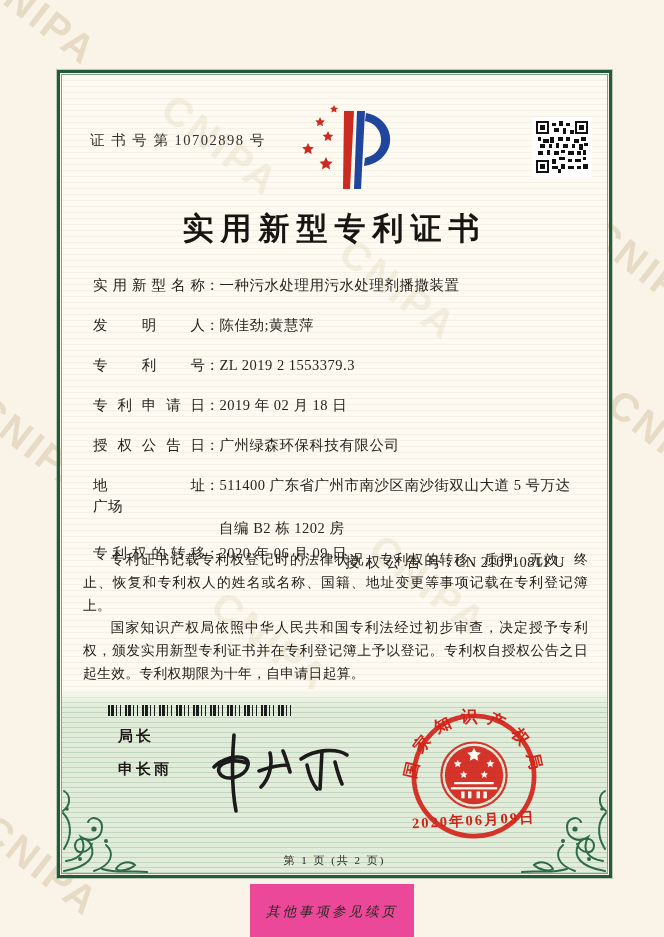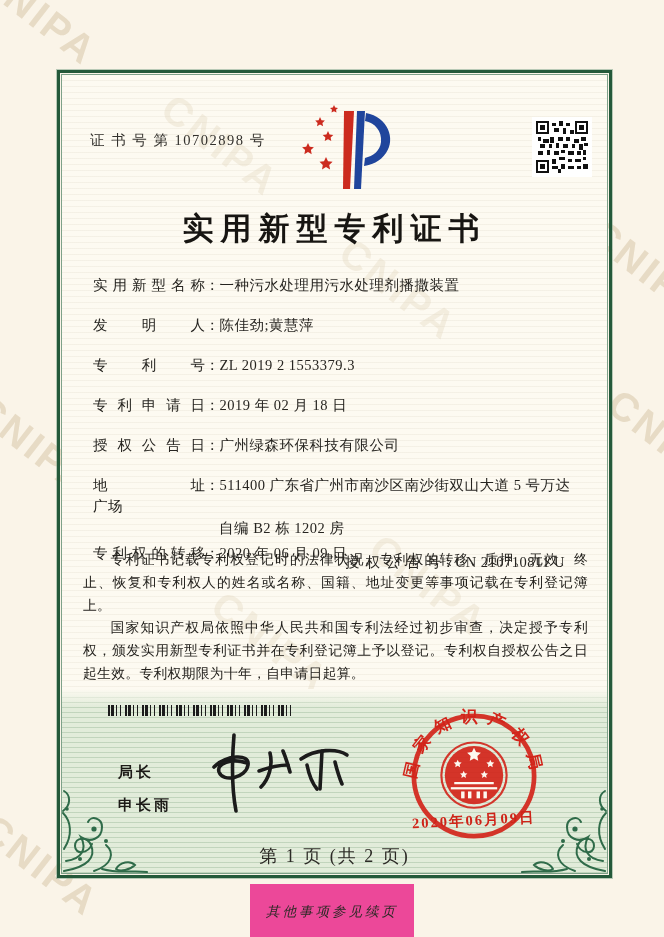--- a/index.html
+++ b/index.html
@@ -67,32 +67,32 @@
   }
   .band::before{
     content:""; position:absolute; left:0; right:0; top:0; height:18px;
     background:linear-gradient(#fdfaf1, rgba(253,250,241,0));
   }
   .corner{position:absolute; bottom:-2px; width:88px; height:108px;}
   .corner.left{left:-2px;}
   .corner.right{right:-2px; transform:scaleX(-1);}
   .pageinfo{
     position:absolute; left:0; width:100%; bottom:5px; text-align:center;
-    font-size:18px; letter-spacing:2px; color:#2c2a26;
+    font-size:11px; letter-spacing:2px; color:#2c2a26;
   }
   .barcode{
     position:absolute; left:46px; top:630px; width:183px; height:11px;
     background-image:repeating-linear-gradient(90deg,
       #1c1c1c 0 2px, transparent 2px 3px,
       #1c1c1c 3px 6px, transparent 6px 8px,
       #1c1c1c 8px 9px, transparent 9px 12px,
       #1c1c1c 12px 13px, transparent 13px 17px);
   }
   .director{
-    position:absolute; left:56px; top:688px;
+    position:absolute; left:56px; top:652px;
     font-family:Liberation Sans, sans-serif;
     font-size:15px; font-weight:600; letter-spacing:3px; color:#1d1b18;
   }
   .director .dname{margin-top:14px; display:block;}
   .sig{position:absolute; left:136px; top:652px;}
   .seal{position:absolute; left:339px; top:628px; width:146px; height:146px;}
   .sealdate{
     position:absolute; left:350px; top:736px;
     font-size:14.5px; font-weight:bold; color:#cf2318;
     letter-spacing:2px; transform:rotate(-3deg); white-space:nowrap;

